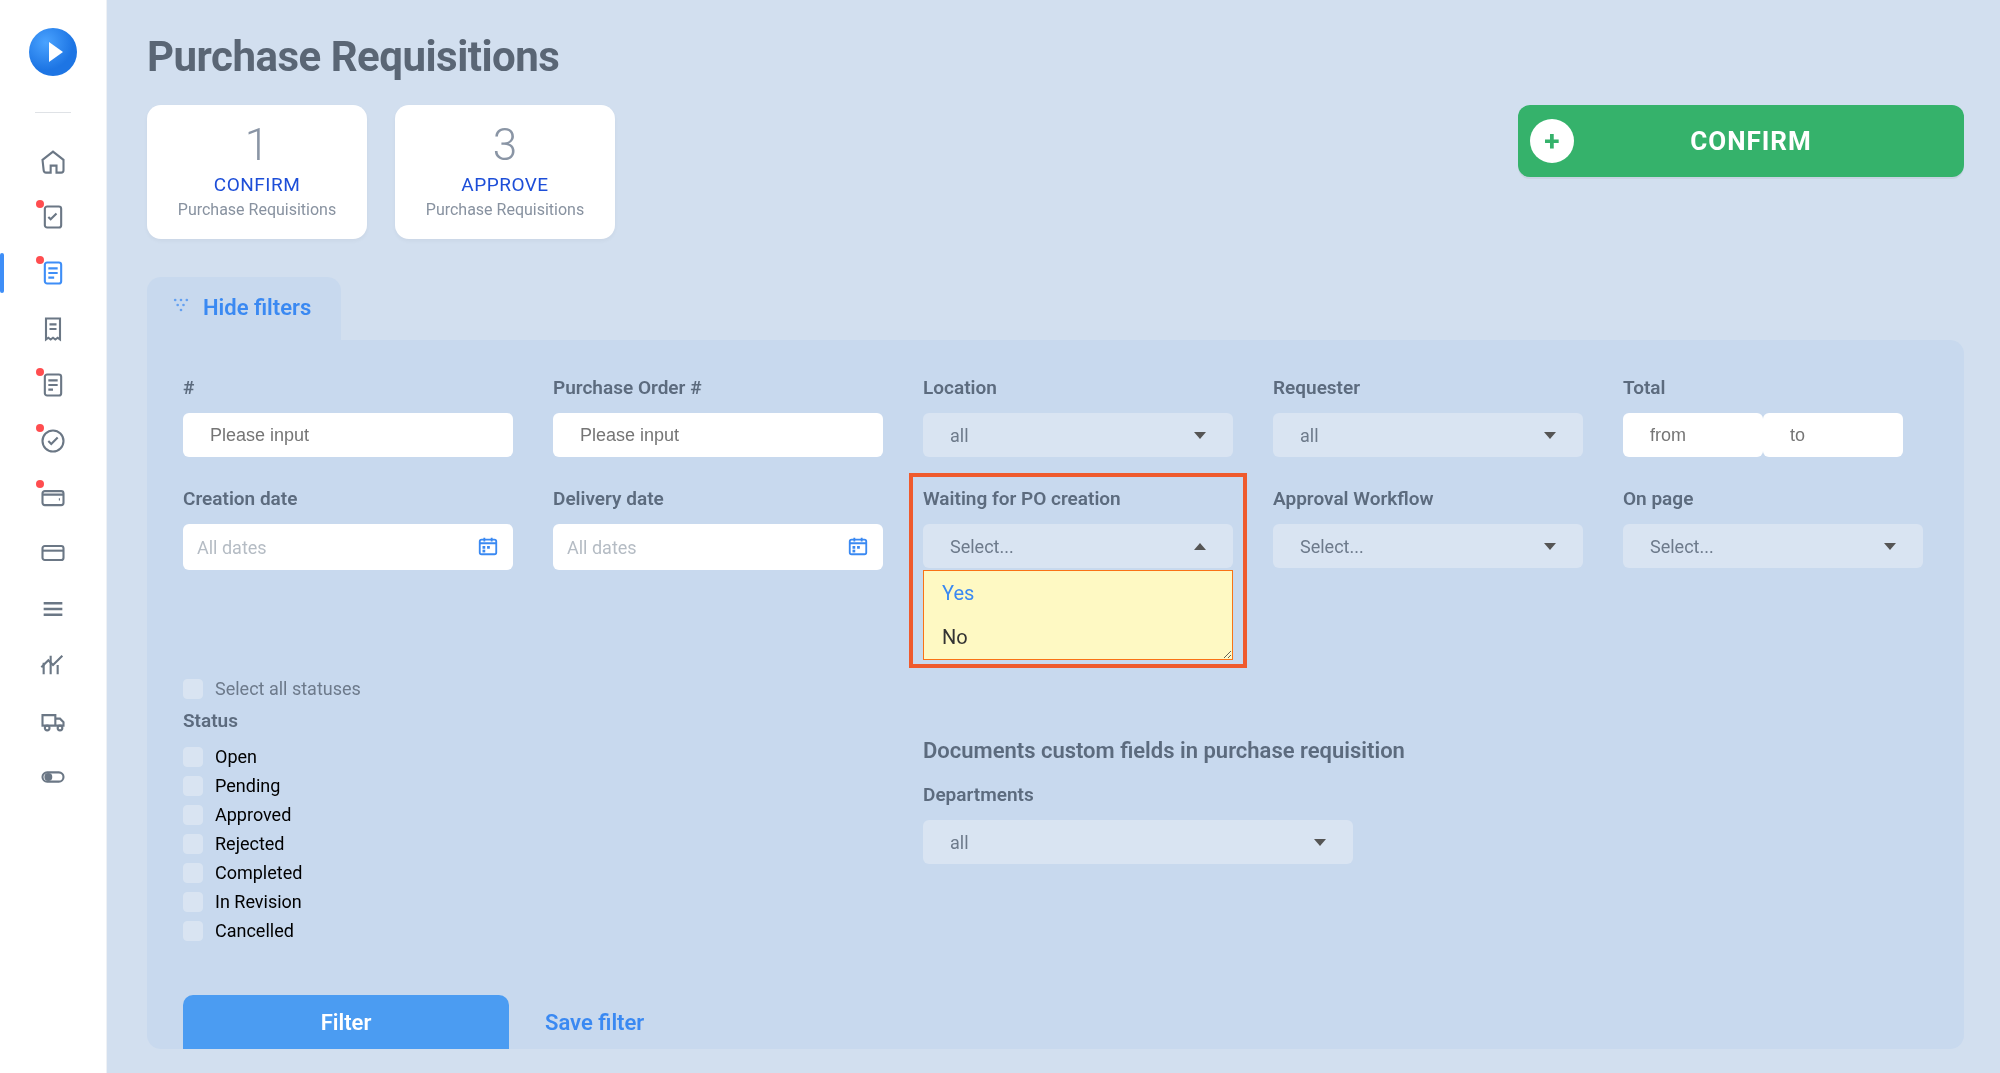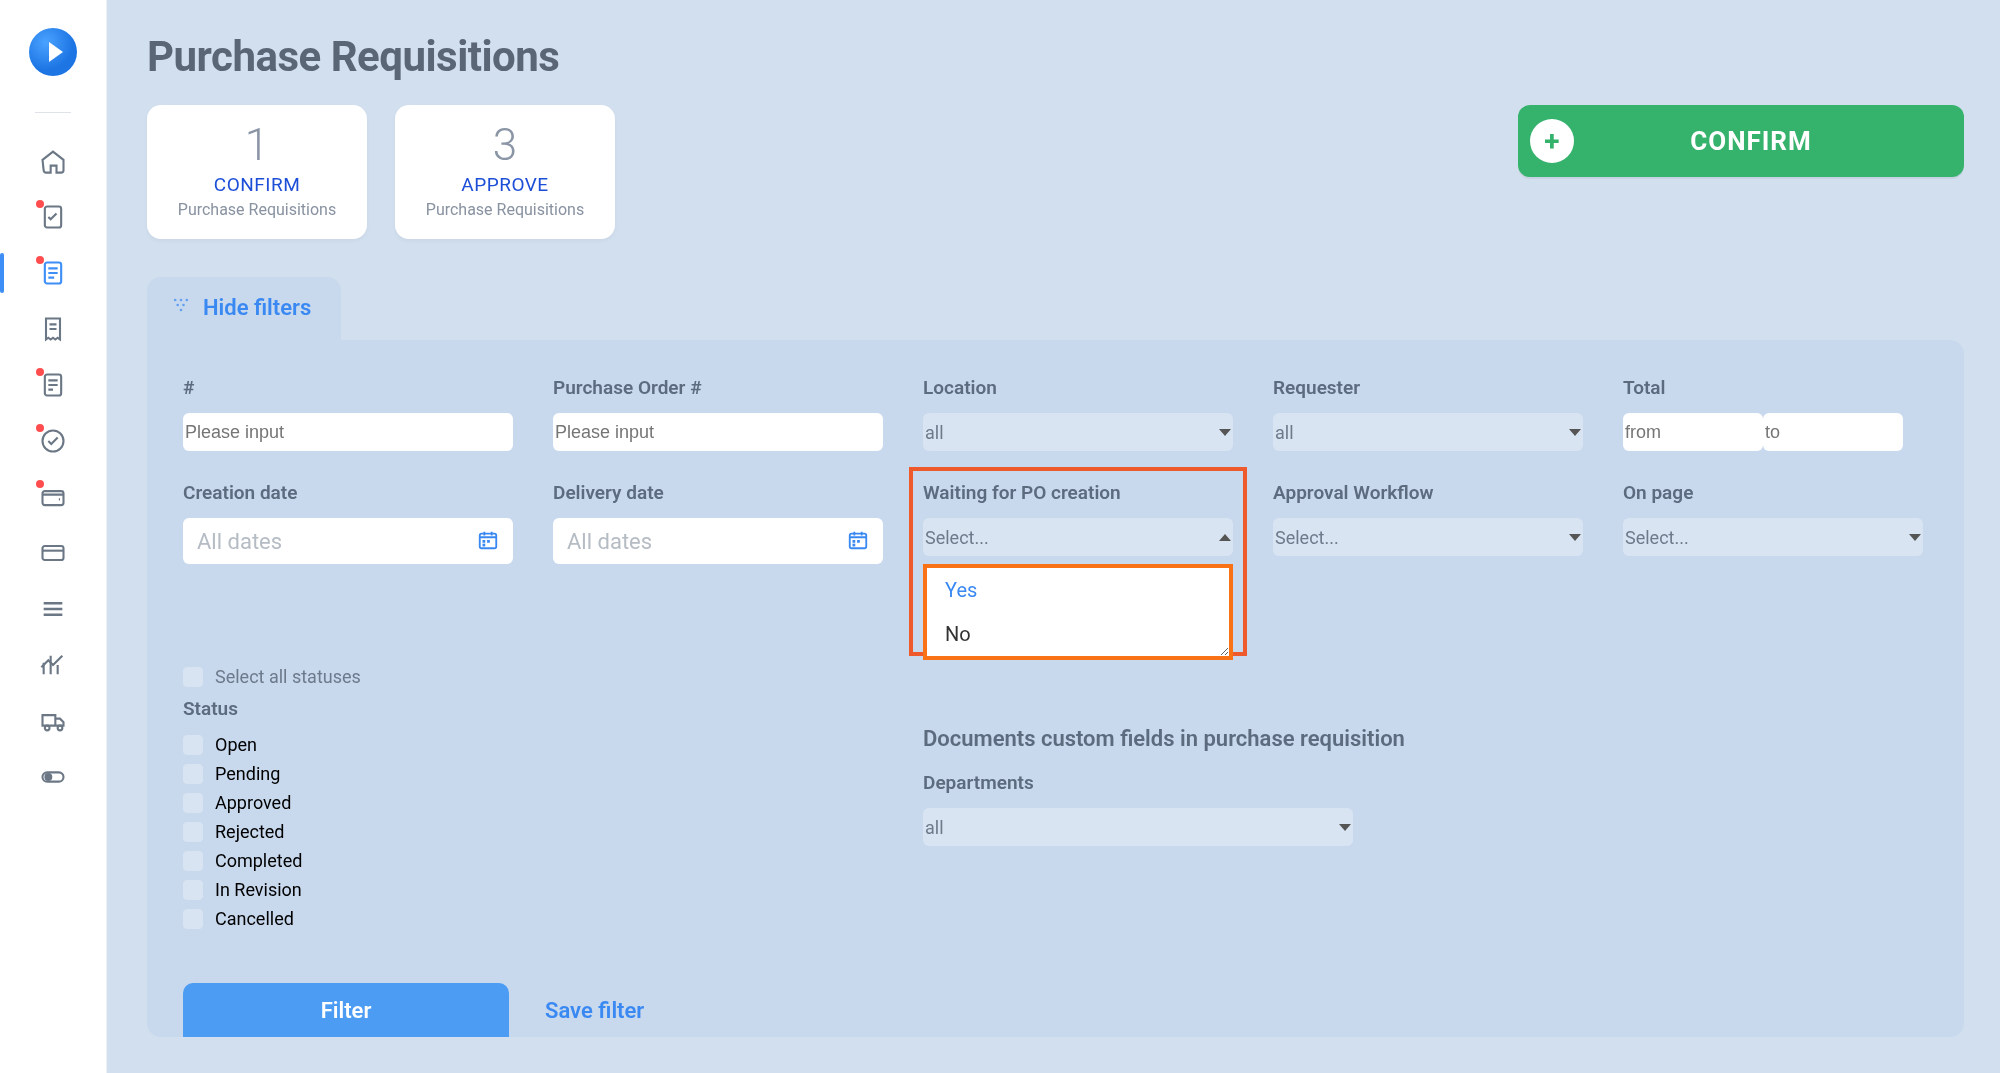--- a/index.html
+++ b/index.html
@@ -110,59 +110,59 @@
     cursor: pointer;
   }
   .tab-hide .ic { color: #3a89f2; opacity: 0.7; }
   .filters-panel {
     background: #c8d9ee;
     border-radius: 0 14px 14px 14px;
     padding: 36px 36px 0 36px;
   }
   .field-label { color: #5c6b7e; font-size: 19px; font-weight: 600; margin-bottom: 14px; }
   .input, .select {
-    width: 100%; height: 38px; border-radius: 6px;
+    width: 100%; height: 44px; border-radius: 6px;
     border: none; background: #fff;
-    padding: 0 2px; font-size: 18px; color: #333;
+    padding: 0 27px; font-size: 18px; color: #333;
     display: flex; align-items: center;
   }
   .input.ph, .select .ph { color: #b5bcc4; }
   .select { position: relative; cursor: pointer; justify-content: space-between; }
   .select.shaded { background: #d9e4f2; color: #6d7a8b; }
   .select.shaded .ph { color: #6d7a8b; }
   .caret-down { width: 0; height: 0; border-left: 6px solid transparent; border-right: 6px solid transparent; border-top: 7px solid #555; }
   .select.shaded .caret-down { border-top-color: #555; }
   .caret-up { width: 0; height: 0; border-left: 6px solid transparent; border-right: 6px solid transparent; border-bottom: 7px solid #555; }
   .date-input {
     width: 100%; height: 46px; border-radius: 6px; background: #fff;
     display: flex; align-items: center; justify-content: space-between;
     padding: 0 14px;
   }
-  .date-input .ph { color: #b5bcc4; font-size: 22px; }
+  .date-input .ph { color: #b5bcc4; font-size: 18px; }
   .total-row { display: flex; }
   .total-row .input { width: 140px; }
   .chk-row { display: flex; align-items: center; gap: 12px; color: #6d7a8b; font-size: 18px; margin-bottom: 10px;}
   .chk { width: 20px; height: 20px; border-radius: 4px; background: #d9e4f2; border: 1px solid #d9e4f2; flex-shrink: 0; cursor: pointer;}
   .status-block { margin-top: 10px;}
   .status-title { color: #5c6b7e; font-size: 19px; font-weight: 600; margin-bottom: 14px; }
   .status-list .chk-row { margin-bottom: 8px; color: #000000; }
   .highlight-box {
     position: relative;
     border: 4px solid #ef5a2d;
     padding: 10px;
     margin: -14px -14px -14px -14px;
   }
   .dropdown-open {
     position: relative;
   }
   .dropdown-menu {
     position: absolute;
     top: 46px; left: 0; right: 0;
-    background: #ffffff;
-    border: 4px solid #f97316;
+    background: #fef9c3;
+    border: 1px solid #f97316;
     resize: both;
     overflow: auto;
     min-height: 86px;
   }
   .dropdown-menu .opt { padding: 10px 18px; font-size: 20px; color: #333; cursor: pointer; }
   .dropdown-menu .opt.hl { color: #3a89f2; }
   .section-title { color: #5c6b7e; font-size: 22px; font-weight: 600; margin-top: 20px; margin-bottom: 20px;}
   .actions-row { display: flex; align-items: center; gap: 36px; margin-top: 46px; padding-bottom: 0;}
   .btn-filter {
     width: 326px; height: 54px;

